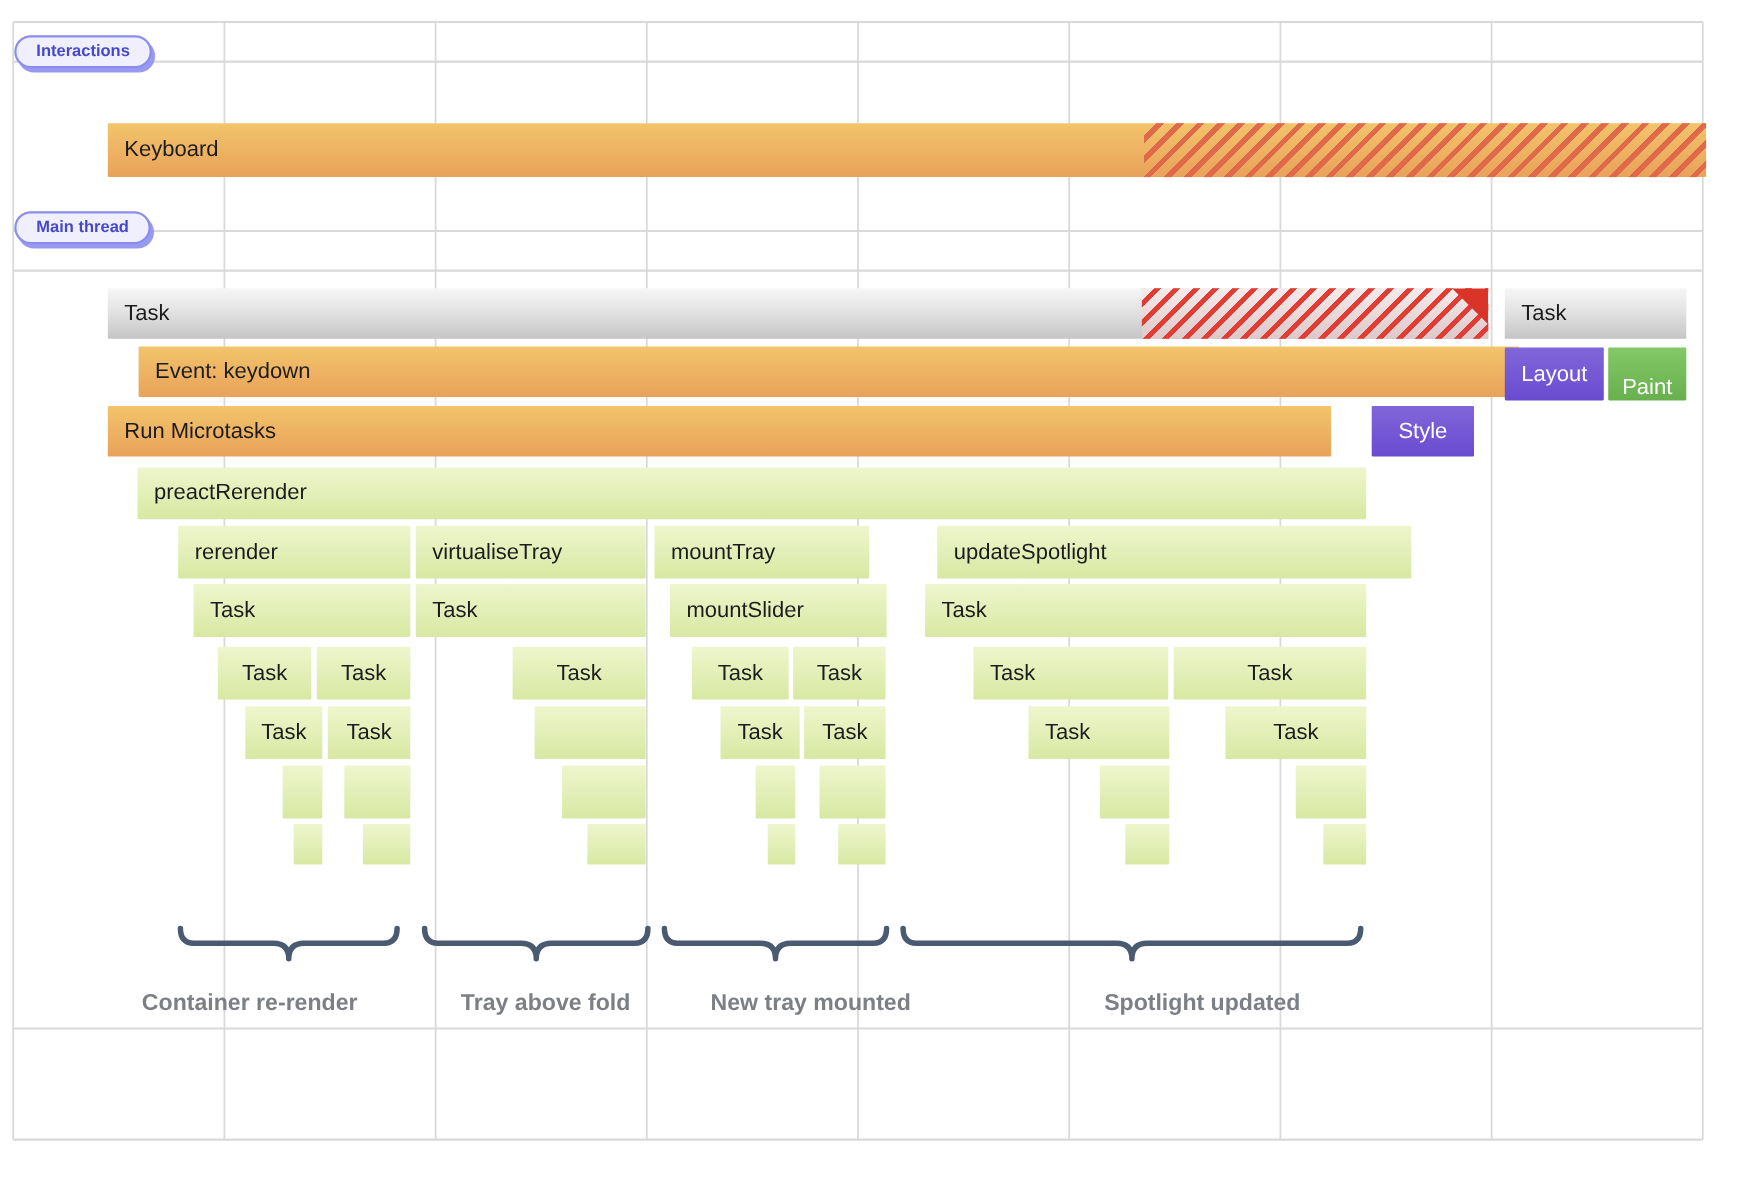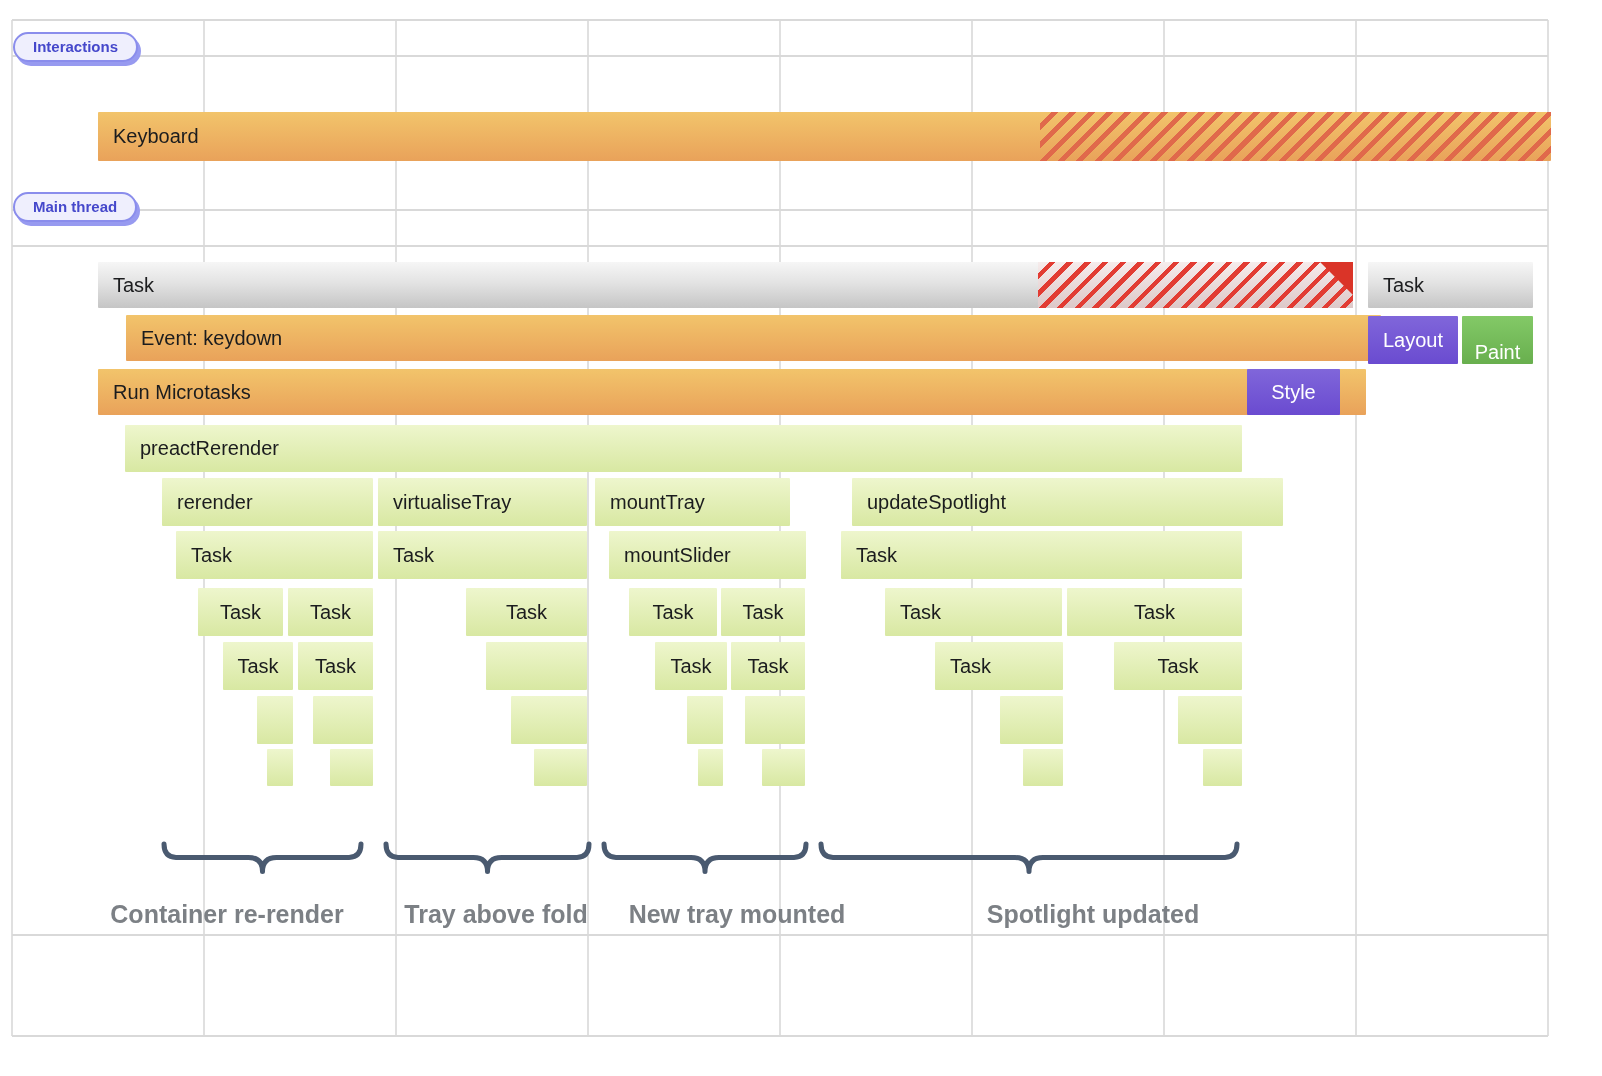--- a/index.html
+++ b/index.html
@@ -36,21 +36,21 @@
     background:repeating-linear-gradient(135deg, rgba(255,255,255,0) 0px, rgba(255,255,255,0) 8px,
                #e23c33 8px, #e23c33 12.5px),
                linear-gradient(180deg,#f6ecec 0%,#ddc8c8 100%);
   }
   .corner-tri {
     position:absolute; top:0; right:0; width:33px; height:33px; background:#da3428;
     clip-path:polygon(0 0, 100% 0, 100% 100%);
   }
   .anno-label {
     position:absolute; transform:translateX(-50%); color:#7c8085;
-    font-size:25px; font-weight:700; white-space:nowrap;
+    font-size:21px; font-weight:700; white-space:nowrap;
   }
   .brace { position:absolute; }
 </style>
 </head>
 <body>
 
 <div class="stage">
     <svg width="1602" height="1076" class="gridsvg">
       <line x1="12" y1="20" x2="12" y2="1036" stroke="#d9d9d9" stroke-width="1.6"></line>
       <line x1="204" y1="20" x2="204" y2="1036" stroke="#d9d9d9" stroke-width="1.6"></line>
@@ -88,21 +88,21 @@
     </div>
     <div class="bar orange" style="left: 98px; top: 315px; width: 1255px; height: 46px; margin-left: 28px;">
       <span>Event: keydown</span>
     </div>
     <div class="bar purple center" style="left: 1368px; top: 316px; width: 90px; height: 48px;">
       <span>Layout</span>
     </div>
     <div class="bar paint center" style="left: 1462px; top: 316px; width: 71px; height: 48px; align-items: flex-end;">
       <span>Paint</span>
     </div>
-    <div class="bar orange" style="left: 98px; top: 369px; width: 1268px; height: 46px; align-items: center;">
+    <div class="bar orange" style="left: 98px; top: 369px; width: 1112px; height: 46px; align-items: center;">
       <span>Run Microtasks</span>
     </div>
     <div class="bar purple center" style="left: 1247px; top: 369px; width: 93px; height: 46px;">
       <span>Style</span>
     </div>
     <div class="bar green" style="left: 125px; top: 425px; width: 1117px; height: 47px;">
       <span>preactRerender</span>
     </div>
     <div class="bar green" style="left: 378px; top: 478px; width: 209px; height: 48px;">
       <span>virtualiseTray</span>

